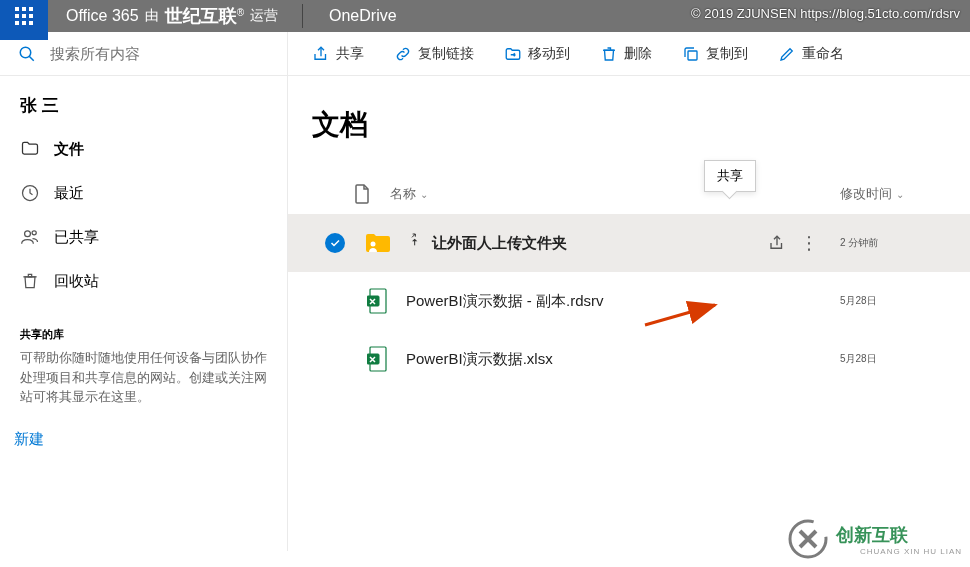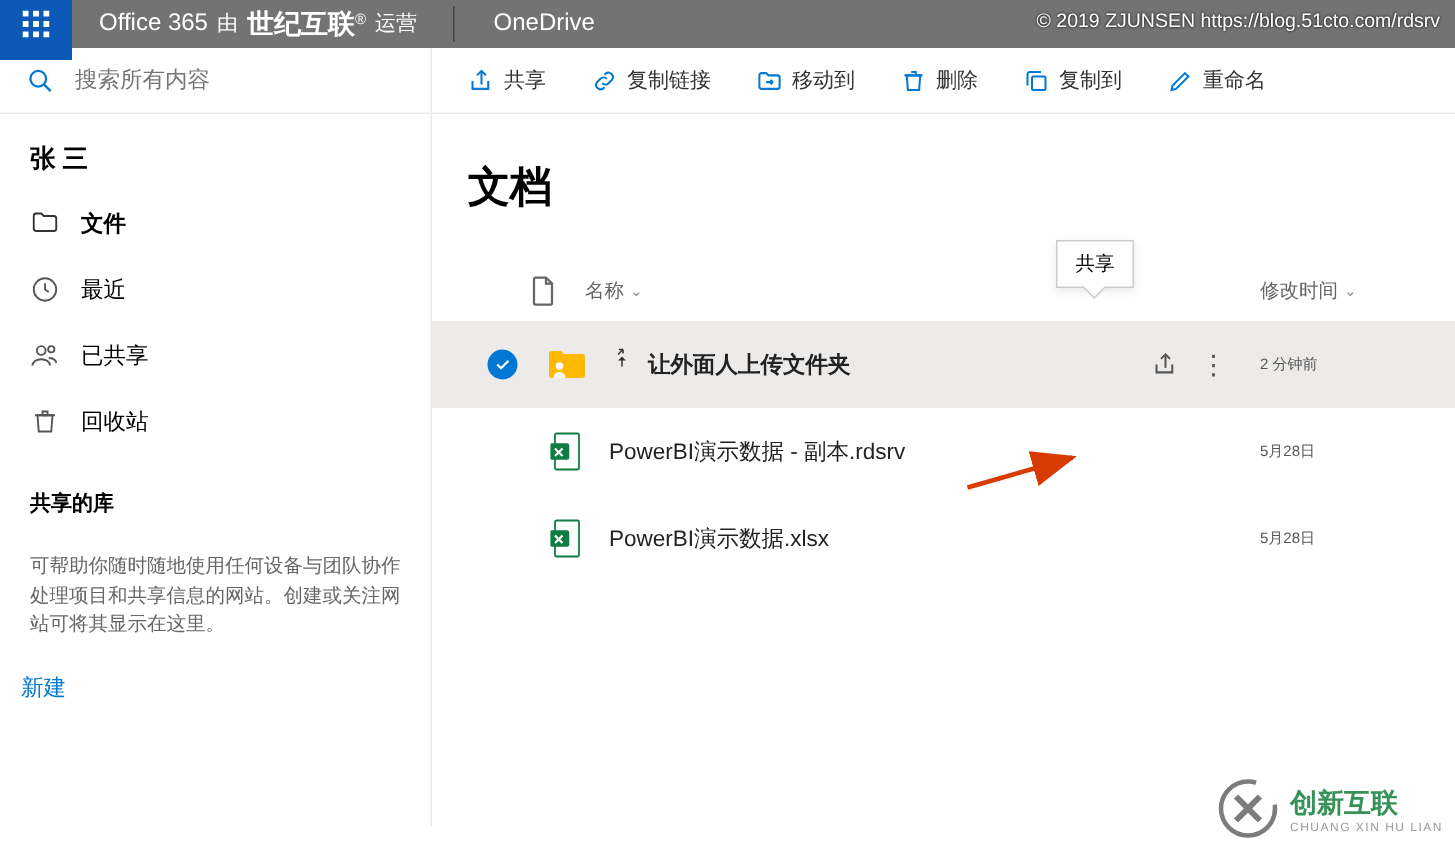--- a/index.html
+++ b/index.html
@@ -26,21 +26,21 @@
 .searchrow input { border: none; outline: none; font-size: 15px; flex: 1; color: #555; }
 
 .navblock { padding: 14px 0 0 0; }
 .username { padding: 4px 20px 10px; font-size: 17px; font-weight: 600; }
 .navitem { height: 44px; display: flex; align-items: center; padding: 0 20px; gap: 14px; font-size: 15px; cursor: pointer; }
 .navitem.active { font-weight: 700; }
 .navitem svg { stroke: #555; fill: none; }
 .navitem.active svg { stroke: #333; }
 
 .libsection { margin-top: 24px; padding: 0 20px; }
-.libtitle { font-size: 14px; font-weight: 700; margin-bottom: 22px; }
+.libtitle { font-size: 11px; font-weight: 700; margin-bottom: 6px; }
 .libdesc { font-size: 13px; color: #666; line-height: 1.5; }
 .newbtn { color: #0078d4; font-size: 15px; margin-top: 23px; padding-left: 14px; cursor: pointer; }
 
 .content { flex: 1; display: flex; flex-direction: column; }
 
 .cmdbar { height: 44px; display: flex; align-items: center; padding: 0 14px; gap: 10px; border-bottom: 1px solid #eaeaea; }
 .cmditem { display: flex; align-items: center; gap: 6px; padding: 0 10px; font-size: 14px; color: #333; cursor: pointer; height: 34px; }
 .cmditem svg { stroke: #0078d4; fill: none; }
 
 .pagebody { padding: 30px 0 0 0; }
@@ -74,21 +74,21 @@
 .xlsx-icon rect { fill: #fff; stroke: #107c41; }
 .xlsx-icon .tab { fill: #107c41; }
 
 .arrow-annotation { position: absolute; left: 640px; top: 300px; pointer-events: none; }
 
 .docicon svg { fill: none; stroke: #666; }
 
 .footer-logo { position: absolute; right: 8px; bottom: 8px; display: flex; align-items: center; gap: 8px; opacity: 0.85; }
 .footer-logo .cx { width: 40px; height: 40px; }
 .footer-logo .txt { font-size: 18px; font-weight: 700; color: #15803d; }
-.footer-logo .sub { font-size: 8px; color: #888; letter-spacing: 1px; display:block; }
+.footer-logo .sub { font-size: 8px; color: #888; letter-spacing: 1px; display:block;margin-left:24px; }
 </style>
 </head>
 <body>
 
 <div class="watermark">© 2019 ZJUNSEN https://blog.51cto.com/rdsrv</div>
 
 <div class="topbar">
   <div class="waffle">
     <svg width="18" height="18" viewBox="0 0 18 18">
       <rect x="0" y="0" width="4" height="4"></rect>

